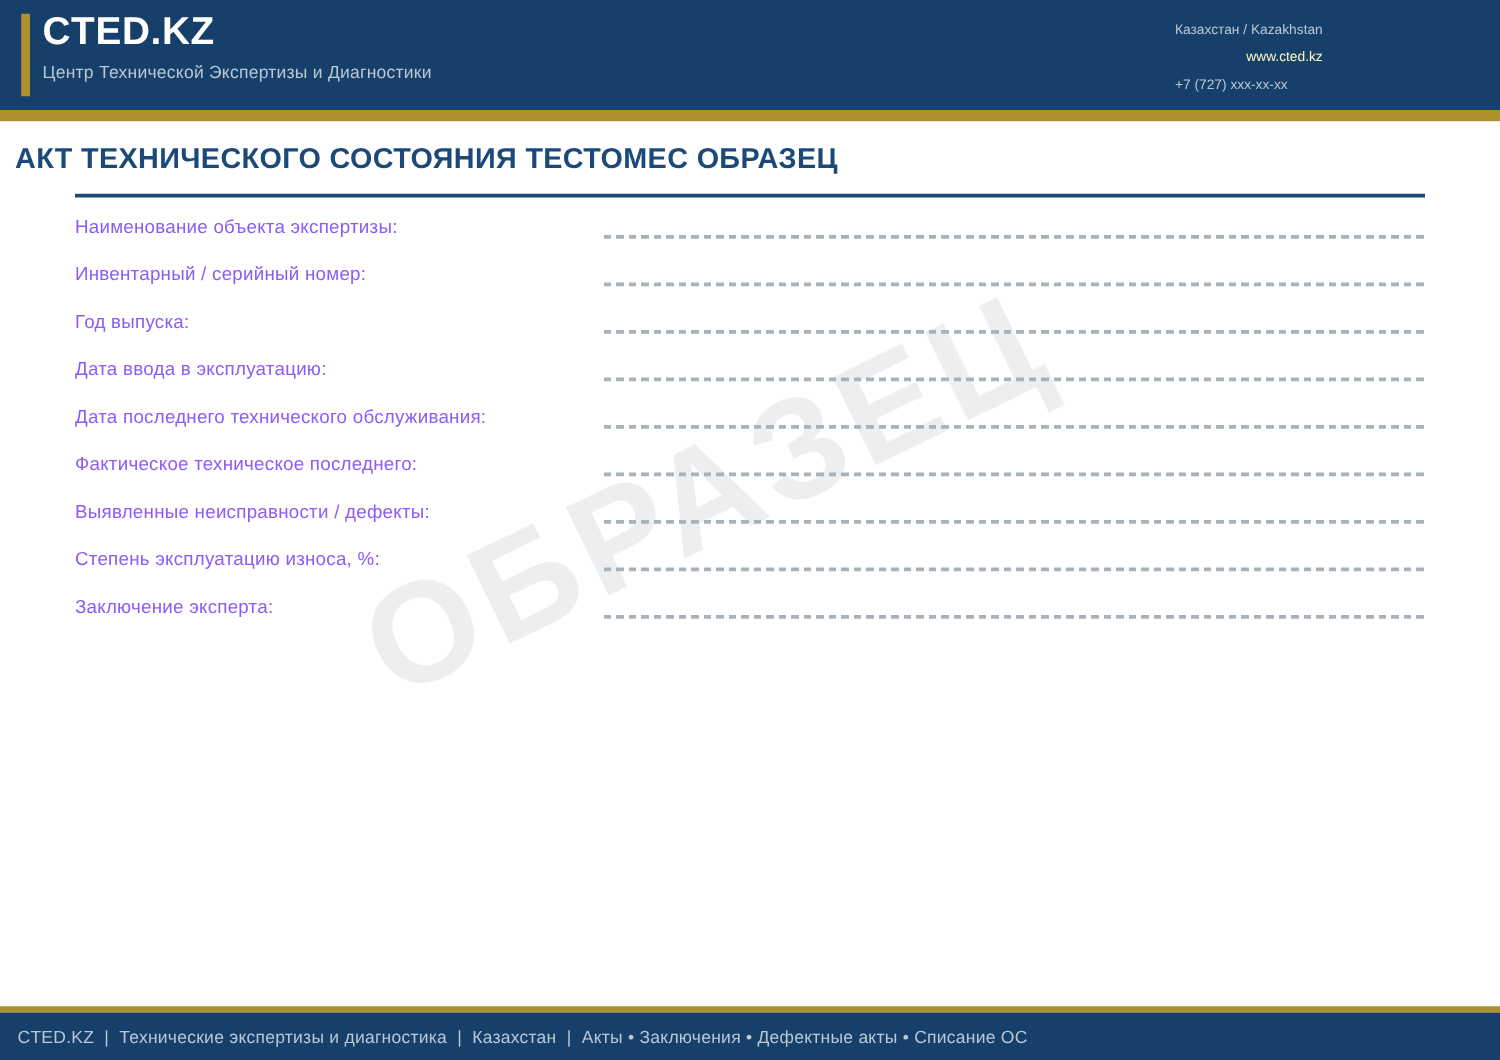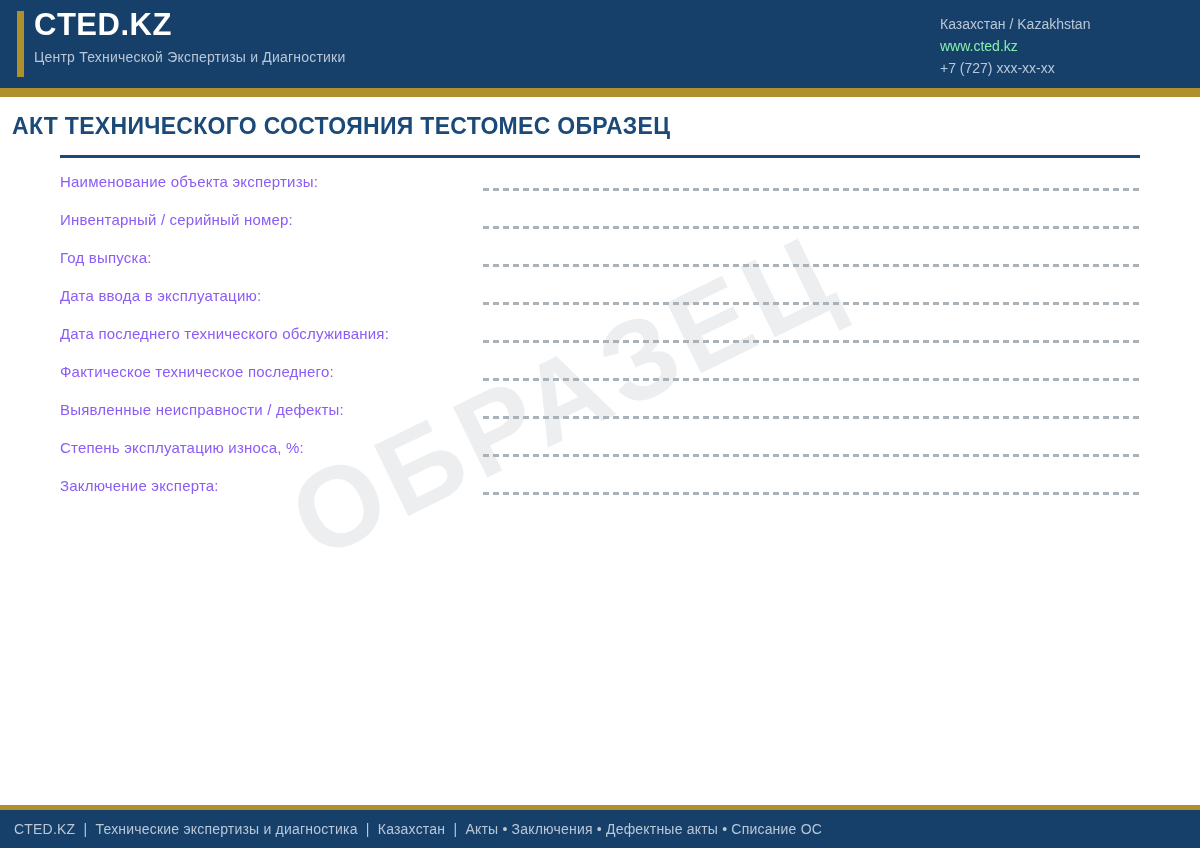--- a/index.html
+++ b/index.html
@@ -28,23 +28,23 @@
   .logo {
     position: absolute; left: 34px; top: 7px;
     font-size: 31px; font-weight: bold; color: #ffffff; letter-spacing: 0.5px;
   }
   .header-subtitle {
     position: absolute; left: 34px; top: 49px;
     font-size: 14px; color: #b9c7d7; letter-spacing: 0.2px; text-align: center;
   }
   .header-contact {
     position: absolute; left: 940px; top: 13px;
-    font-size: 14px; line-height: 22px; color: #b9c7d7;
+    font-size: 11px; line-height: 22px; color: #b9c7d7;
   }
-  .header-contact .website { color: #86efac; cursor: pointer; }
+  .header-contact .website { color: #fef9c3; cursor: pointer; text-align: right; }
 
   
   .doc-title {
     position: absolute; top: 113px; left: 12px; width: 100%;
     text-align: left;
     font-size: 23px; font-weight: bold; color: #1b4a78; letter-spacing: 0.3px;
   }
   .title-rule {
     position: absolute; top: 155px; left: 60px; width: 1080px; height: 3px;
     background: #1b4a78;

